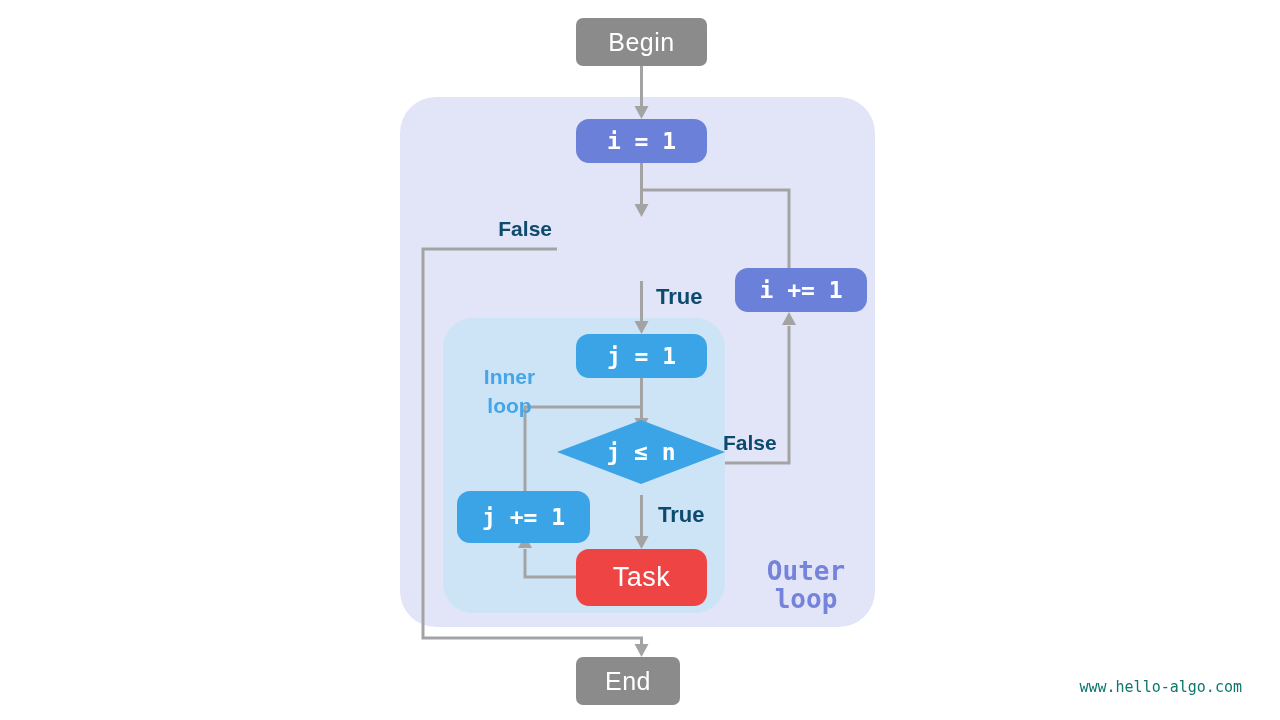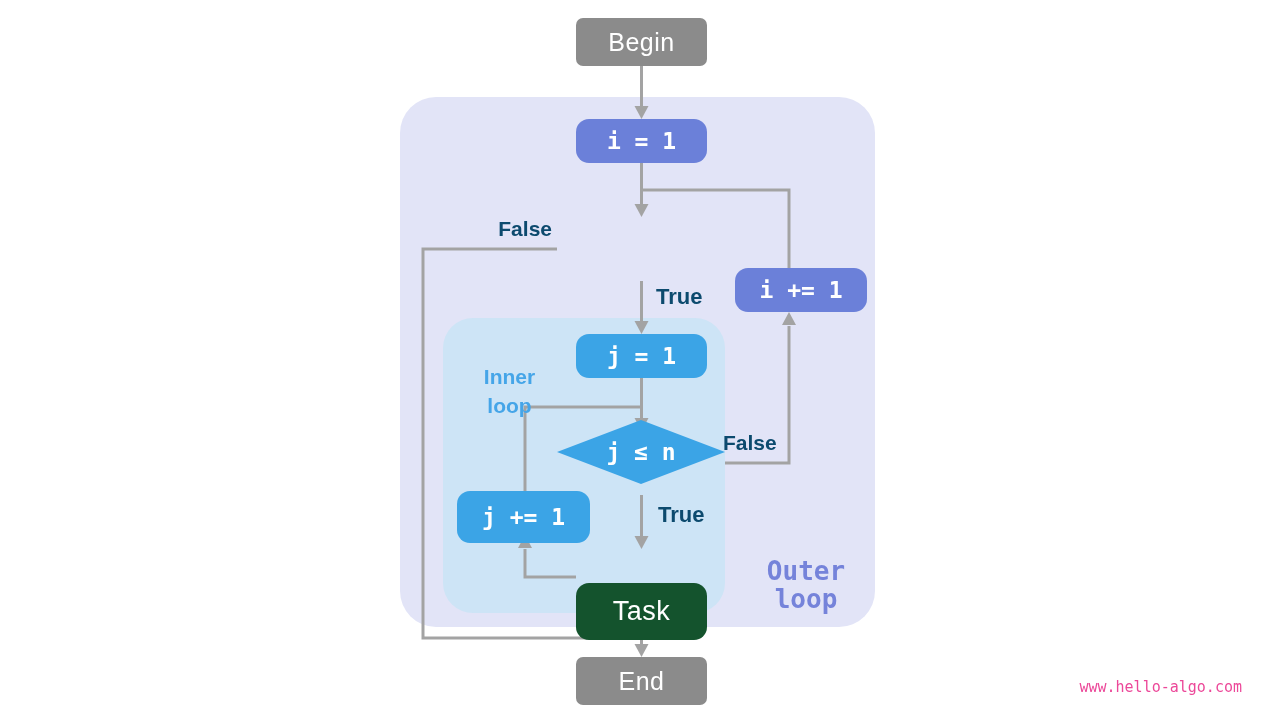--- a/index.html
+++ b/index.html
@@ -29,21 +29,21 @@
   .terminal{
     background:#8b8b8b;border-radius:7px;
     font-size:25px;font-weight:500;letter-spacing:.5px;
   }
   .code-label{
     font-family:"DejaVu Sans Mono", monospace;
     font-weight:bold;font-size:23px;
   }
   .indigo{background:#6b80d9;}
   .blue{background:#3ba4e6;text-align:center;}
-  .green{background:#14532d;margin-top:34px;}
+  .green{background:#ef4444;}
   .diamond{
     clip-path:polygon(50% 0, 100% 50%, 50% 100%, 0 50%);
   }
   .task-node{font-size:27px;font-weight:400;letter-spacing:.5px;}
   .branch-label{
     position:absolute;
     font-weight:bold;color:#0c4a6e;
   }
   .region-label{
     position:absolute;text-align:center;font-weight:bold;white-space:pre-line;
@@ -53,21 +53,21 @@
     color:#45a5e8;font-size:21px;line-height:29px;margin-top:25px;
   }
   .outer-loop-label{
     left:750px;top:557px;width:112px;
     font-family:"DejaVu Sans Mono", monospace;
     color:#7583da;font-size:26px;line-height:28px;
   }
   .watermark{
     position:absolute;right:38px;top:678px;
     font-family:"DejaVu Sans Mono", monospace;
-    font-size:15px;color:#ec4899;
+    font-size:15px;color:#0f766e;
   }
 </style>
 </head>
 <body>
 
 <div class="canvas">
 
   <div class="region outer-region"></div>
   <div class="region inner-region"></div>
 
@@ -104,21 +104,21 @@
   <div class="node indigo code-label" style="left:723px;top:268px;width:132px;height:44px;margin-left:12px;">i += 1</div>
 
   <div class="node blue code-label" style="left:576px;top:334px;width:131px;height:44px;">j = 1</div>
 
   <div class="node blue diamond code-label" style="left:557px;top:420px;width:168px;height:64px;">j ≤ n</div>
 
   <div class="node blue code-label" style="left:457px;top:491px;width:133px;height:52px;">j += 1</div>
 
   <div class="node green task-node" style="left:576px;top:549px;width:131px;height:57px;">Task</div>
 
-  <div class="node terminal" style="left:576px;top:657px;width:131px;height:48px;">End</div>
+  <div class="node terminal" style="left:576px;top:657px;width:104px;height:48px;">End</div>
 
   <div class="branch-label" style="left:492px;top:217px;width:60px;text-align:right;font-size:21px;">False</div>
 
   <div class="branch-label" style="left:656px;top:284px;font-size:22px;">True</div>
 
   <div class="branch-label" style="left:723px;top:431px;font-size:21px;">False</div>
 
   <div class="branch-label" style="left:658px;top:502px;font-size:22px;">True</div>
 
   <div class="region-label inner-loop-label"><span>Inner</span><br><span>loop</span></div>

